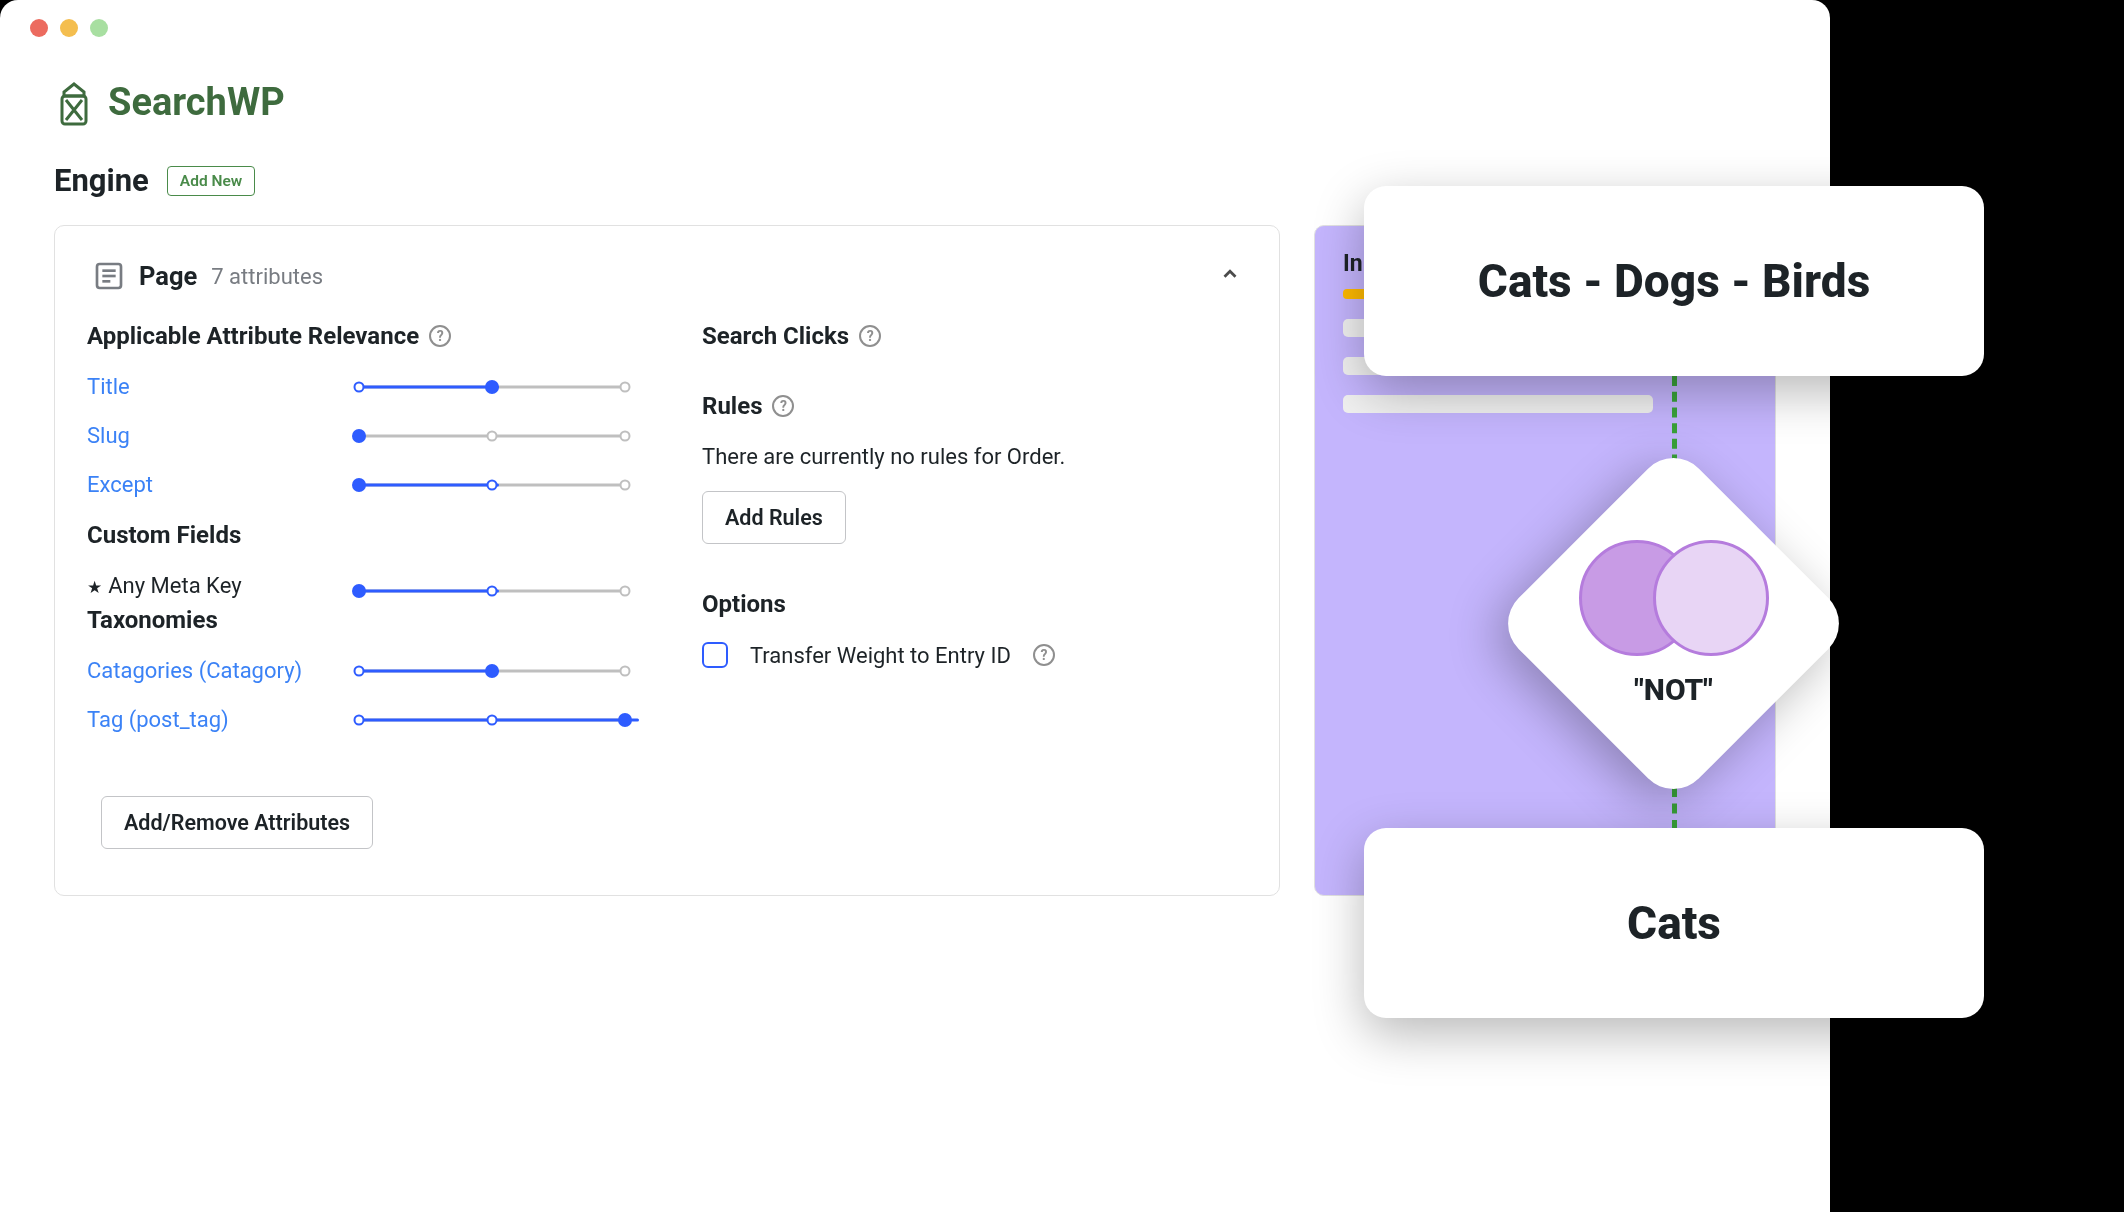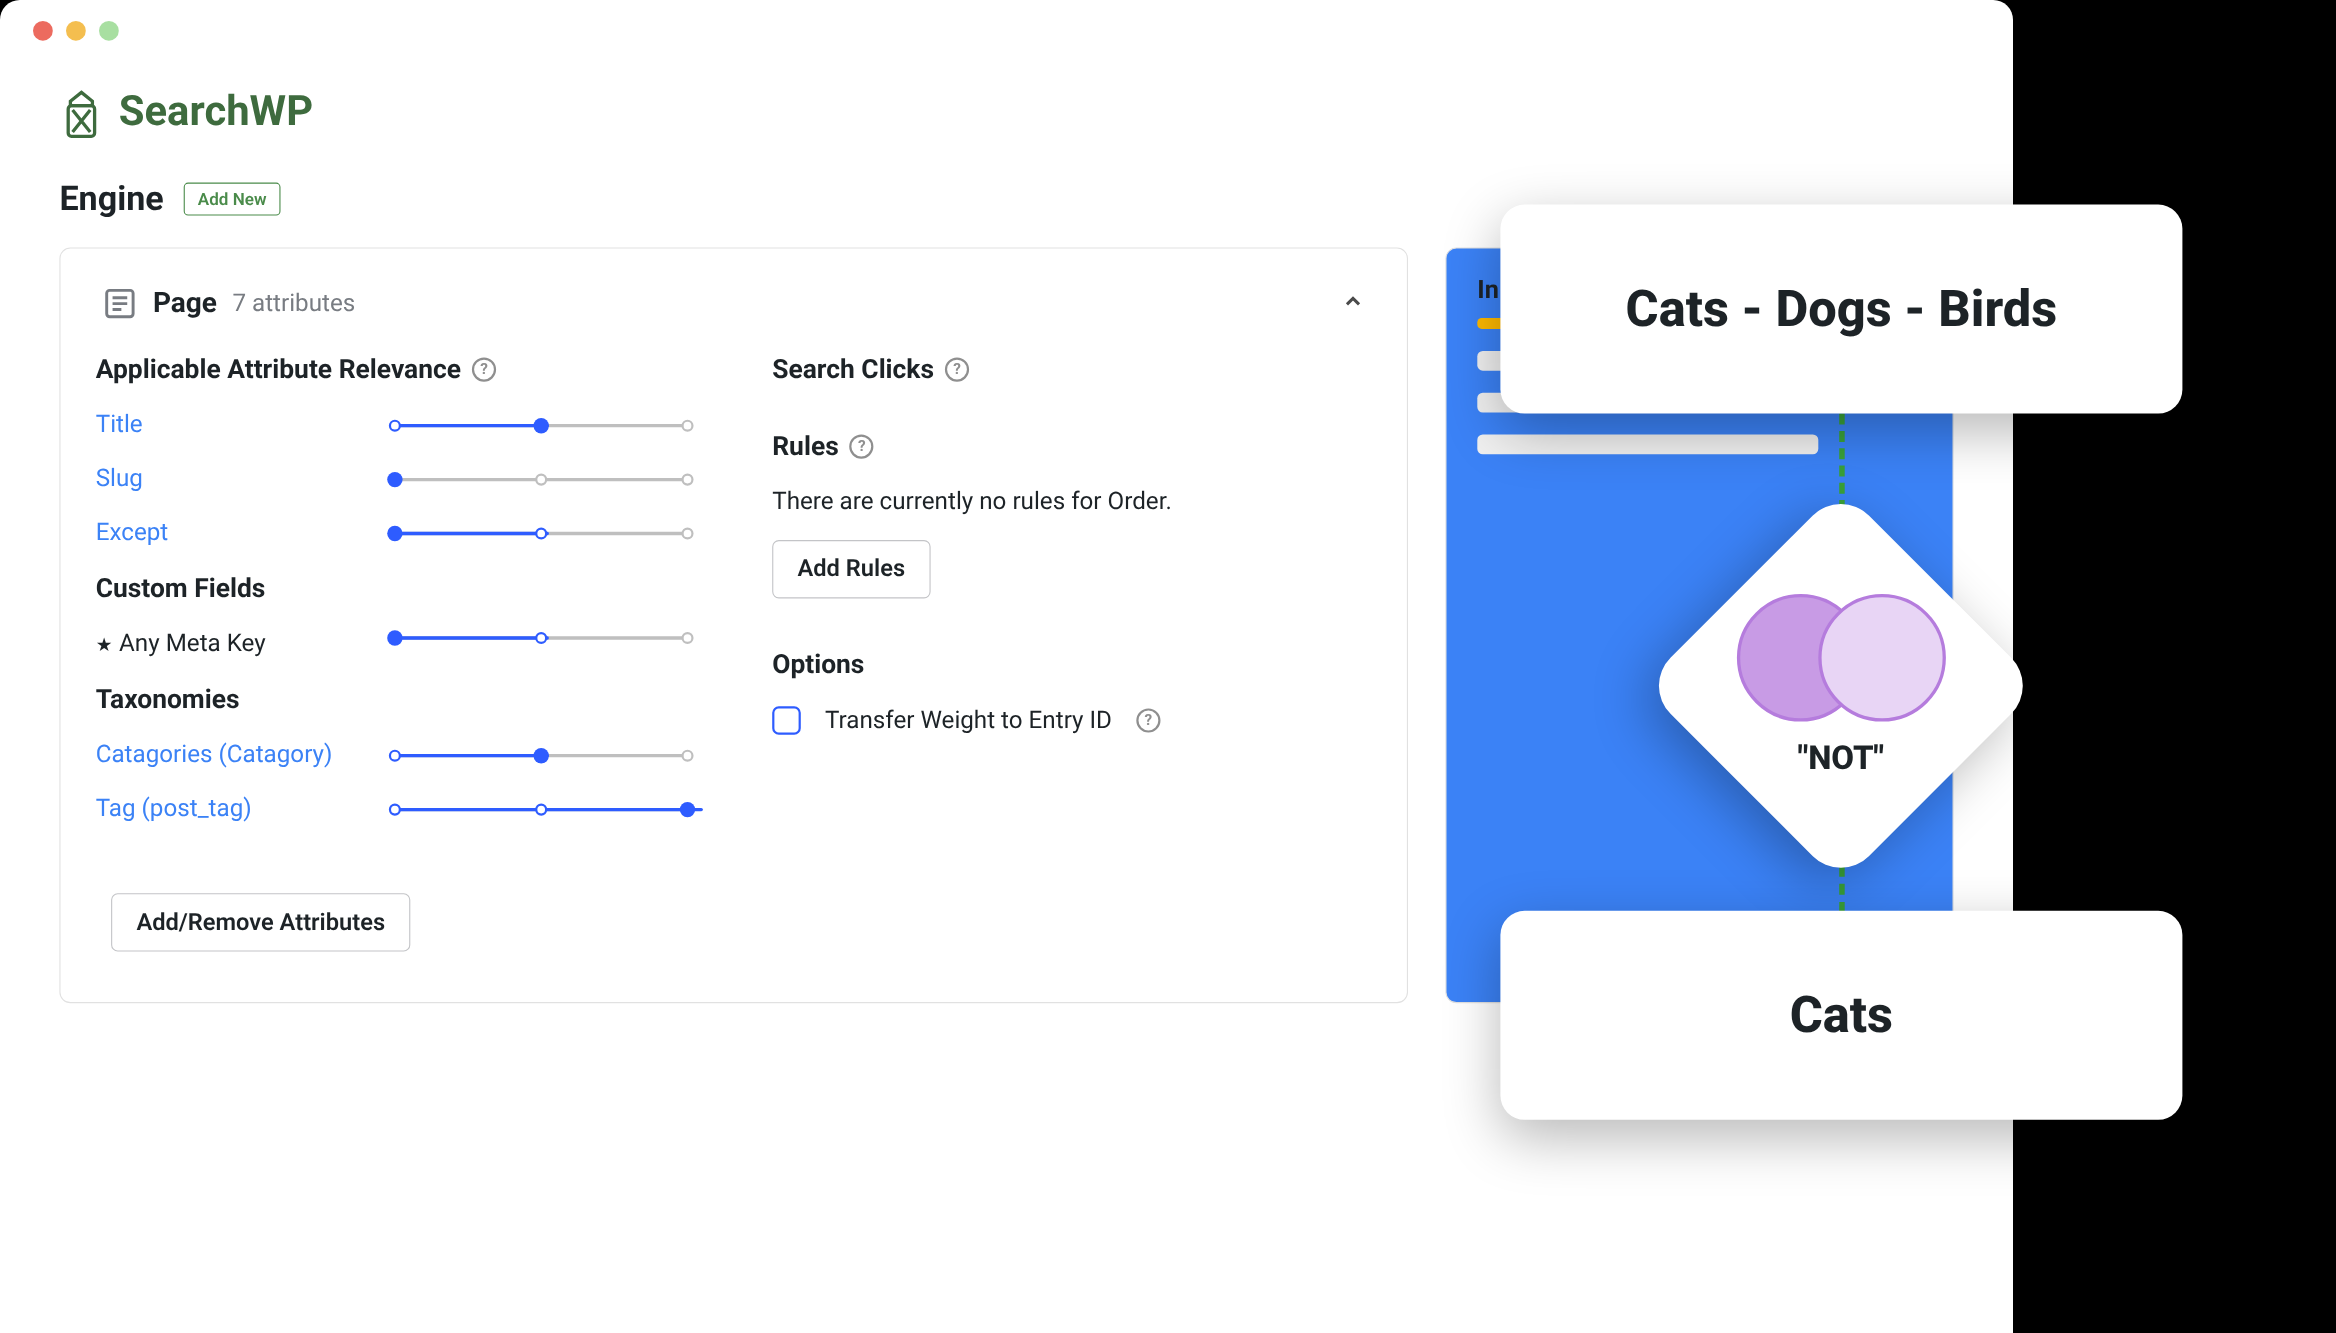--- a/index.html
+++ b/index.html
@@ -29,33 +29,33 @@
 .sect-title{font-size:24px;font-weight:700;color:#1d2327;margin:8px 0 24px;display:flex;align-items:center;gap:10px}
 .help{width:22px;height:22px;border:2px solid #8f8f8f;border-radius:50%;display:inline-flex;align-items:center;justify-content:center;color:#8f8f8f;font-size:14px;font-weight:700}
 .slider-row{display:flex;align-items:center;margin-bottom:24px}
 .slider-label{width:265px;font-size:22px;color:#3b82f6}
 .slider{position:relative;height:14px;flex:1}
 .track{position:absolute;top:50%;left:7px;right:7px;height:3px;background:#bfbfbf;transform:translateY(-50%);border-radius:2px}
 .fill{position:absolute;top:50%;left:7px;height:3px;background:#2e5cff;transform:translateY(-50%);border-radius:2px}
 .tick{position:absolute;top:50%;width:11px;height:11px;border:2px solid #bfbfbf;background:#fff;border-radius:50%;transform:translate(-50%,-50%)}
 .tick.on{border-color:#2e5cff}
 .knob{position:absolute;top:50%;width:14px;height:14px;background:#2e5cff;border-radius:50%;transform:translate(-50%,-50%)}
-.cf-row{display:flex;align-items:flex-start;margin-bottom:24px}
+.cf-row{display:flex;align-items:flex-end;margin-bottom:8px}
 .cf-label{width:265px;font-size:22px;color:#1d2327}
 .star{font-size:17px;margin-right:6px}
 .check-row{display:flex;align-items:center;gap:22px;margin-bottom:20px}
 .check-row.lg{margin-top:8px}
 .chk{width:24px;height:24px;border:1.5px solid #c3c4c7;border-radius:5px;background:#fff}
 .chk.blue{border:2.5px solid #2e5cff;border-radius:6px;width:26px;height:26px}
 .chk-label{font-size:22px;color:#4b4b4b}
 .chk-label.dark{color:#1d2327}
 .rules-text{font-size:22px;color:#1d2327;margin:16px 0 22px}
 .btn{border:1.5px solid #c3c4c7;background:#fff;font-size:21.5px;font-weight:600;color:#1d2327;padding:13px 22px;border-radius:6px;cursor:pointer}
 .btn.attr{margin-top:40px;margin-left:14px}
-.side-panel{border:1.5px solid #e1e1e1;border-radius:10px;background:#3b82f6;flex:1;padding:24px 28px;min-height:400px}
+.side-panel{border:1.5px solid #e1e1e1;border-radius:10px;background:#c4b5fd;flex:1;padding:24px 28px;min-height:400px}
 .side-label{font-size:23px;font-weight:700;color:#1d2327}
 .bar-y{height:10px;width:120px;background:#ffba00;border-radius:4px;margin-top:12px}
 .sk{height:18px;background:#f0f0f0;border-radius:5px;margin-top:20px}
 .float-card{position:absolute;background:#fff;border-radius:22px;box-shadow:0 16px 50px rgba(0,0,0,.28);display:flex;align-items:center;justify-content:center;z-index:3}
 .card1{top:186px;left:1364px;width:620px;height:190px}
 .card1 .t{font-size:46px;font-weight:800;color:#1d2327}
 .card3{top:828px;left:1364px;width:620px;height:190px}
 .card3 .t{font-size:46px;font-weight:800;color:#1d2327}
 .diamond{position:absolute;top:496px;left:1546px;width:255px;height:255px;background:#fff;border-radius:36px;transform:rotate(45deg);box-shadow:0 16px 50px rgba(0,0,0,.28);z-index:3}
 .diamond-inner{position:absolute;top:496px;left:1546px;width:255px;height:255px;display:flex;flex-direction:column;align-items:center;justify-content:center;gap:14px;z-index:4}

